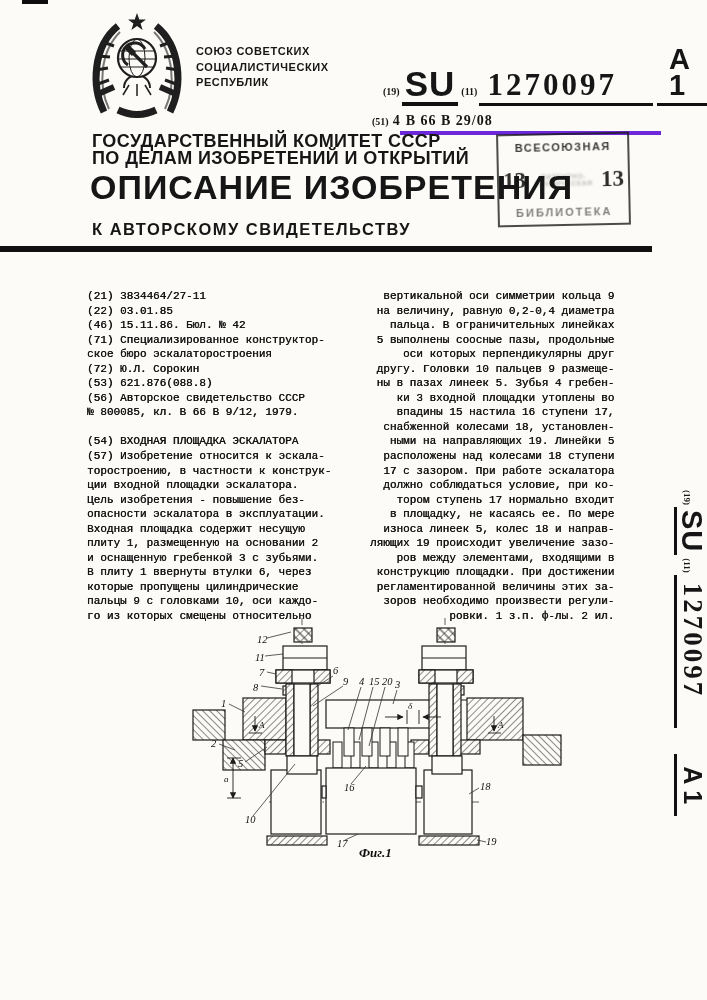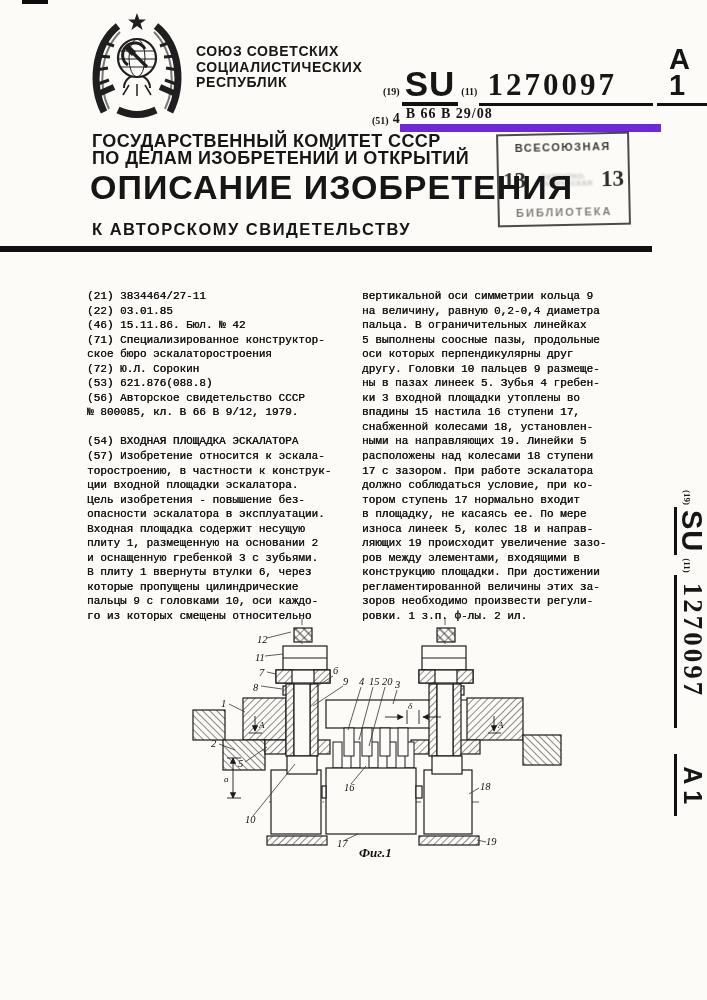--- a/index.html
+++ b/index.html
@@ -4,33 +4,33 @@
 <style>
   html,body{margin:0;padding:0;background:#8a8a8a;}
   .page{position:relative;width:707px;height:1000px;margin:0 auto;background:#fcfbf7;overflow:hidden;
         font-family:"Liberation Sans",sans-serif;color:#161616;}
   .abs{position:absolute;}
 
   
   .corner-tick{left:22px;top:0;width:26px;height:4px;background:#0d0d0d;}
 
   
-  .country{left:196px;top:44px;font-size:14px;font-weight:bold;line-height:15.5px;
+  .country{left:196px;top:44px;font-size:11px;font-weight:bold;line-height:15.5px;
            letter-spacing:.6px;white-space:pre;}
   .pub-line{left:383px;top:46px;display:flex;align-items:flex-end;}
   .code-sm{font-family:"Liberation Serif",serif;font-size:10px;font-weight:bold;margin:0 2px 9px 0;}
   .pub-su{font-size:35px;font-weight:bold;line-height:.85;letter-spacing:1px;
           border-bottom:4px solid #111;padding:0 3px 3px 3px;}
   .pub-num{font-family:"Liberation Serif",serif;font-size:31px;font-weight:bold;line-height:.9;
            letter-spacing:3px;border-bottom:3px solid #111;padding:0 36px 4px 8px;}
   .pub-kind{font-size:29px;font-weight:bold;line-height:.9;border-bottom:3px solid #111;
             padding:0 12px 5px 12px;margin-left:4px;}
   .ipc-line{left:372px;top:106px;display:flex;font-family:"Liberation Serif",serif;
             font-size:14px;font-weight:bold;align-items:center;}
-  .ipc-class{border-bottom:8px solid #6d28d9;padding:0 0 2px 6px;width:255px;letter-spacing:1px;}
+  .ipc-class{border-bottom:4px solid #6d28d9;padding:7px 0 2px 6px;width:255px;letter-spacing:1px;}
   .committee{left:92px;top:133px;font-size:18px;font-weight:bold;line-height:17px;
              letter-spacing:.4px;white-space:pre;}
   .doc-title{left:90px;top:168px;font-size:34px;font-weight:bold;letter-spacing:1px;}
   .doc-subtitle{left:92px;top:220px;font-size:16.5px;font-weight:bold;letter-spacing:1.5px;}
   .rule{left:0;top:246px;width:652px;height:6px;background:#111;}
 
   
   .stamp{left:497px;top:133px;width:133px;height:93px;border:2.5px solid rgba(25,25,25,.78);
          transform:rotate(-1.2deg);display:flex;flex-direction:column;justify-content:space-between;
          padding:6px 4px;box-sizing:border-box;filter:blur(.3px);}
@@ -39,21 +39,21 @@
   .stamp-13{font-size:23px;font-weight:bold;font-family:"Liberation Serif",serif;opacity:.9;}
   .stamp-faint{font-size:7px;font-weight:bold;opacity:.28;filter:blur(.8px);text-align:center;
                width:62px;letter-spacing:.5px;}
   .stamp-bottom{text-align:center;font-size:11px;font-weight:bold;letter-spacing:2px;opacity:.55;
                 filter:blur(.5px);}
 
   
   .col{top:289px;font-family:"Liberation Mono",monospace;font-size:11px;line-height:14.55px;
        white-space:pre;color:#141414;text-shadow:.35px 0 0 currentColor;}
   .col-left{left:87px;}
-  .col-right{left:362px;}
+  .col-right{left:370px;text-align:right;}
 
   
   .side-num{left:705px;top:490px;transform:rotate(90deg);transform-origin:0 0;
             display:flex;align-items:flex-end;white-space:nowrap;}
   .side-num .code-sm{font-size:9px;margin-bottom:8px;}
   .side-num .pub-su{font-size:29px;border-bottom-width:3.5px;}
   .side-num .pub-num{font-size:27px;border-bottom-width:3px;padding-right:30px;}
   .side-num .pub-kind{font-size:25px;border-bottom-width:3px;margin-left:26px;}
 
   

